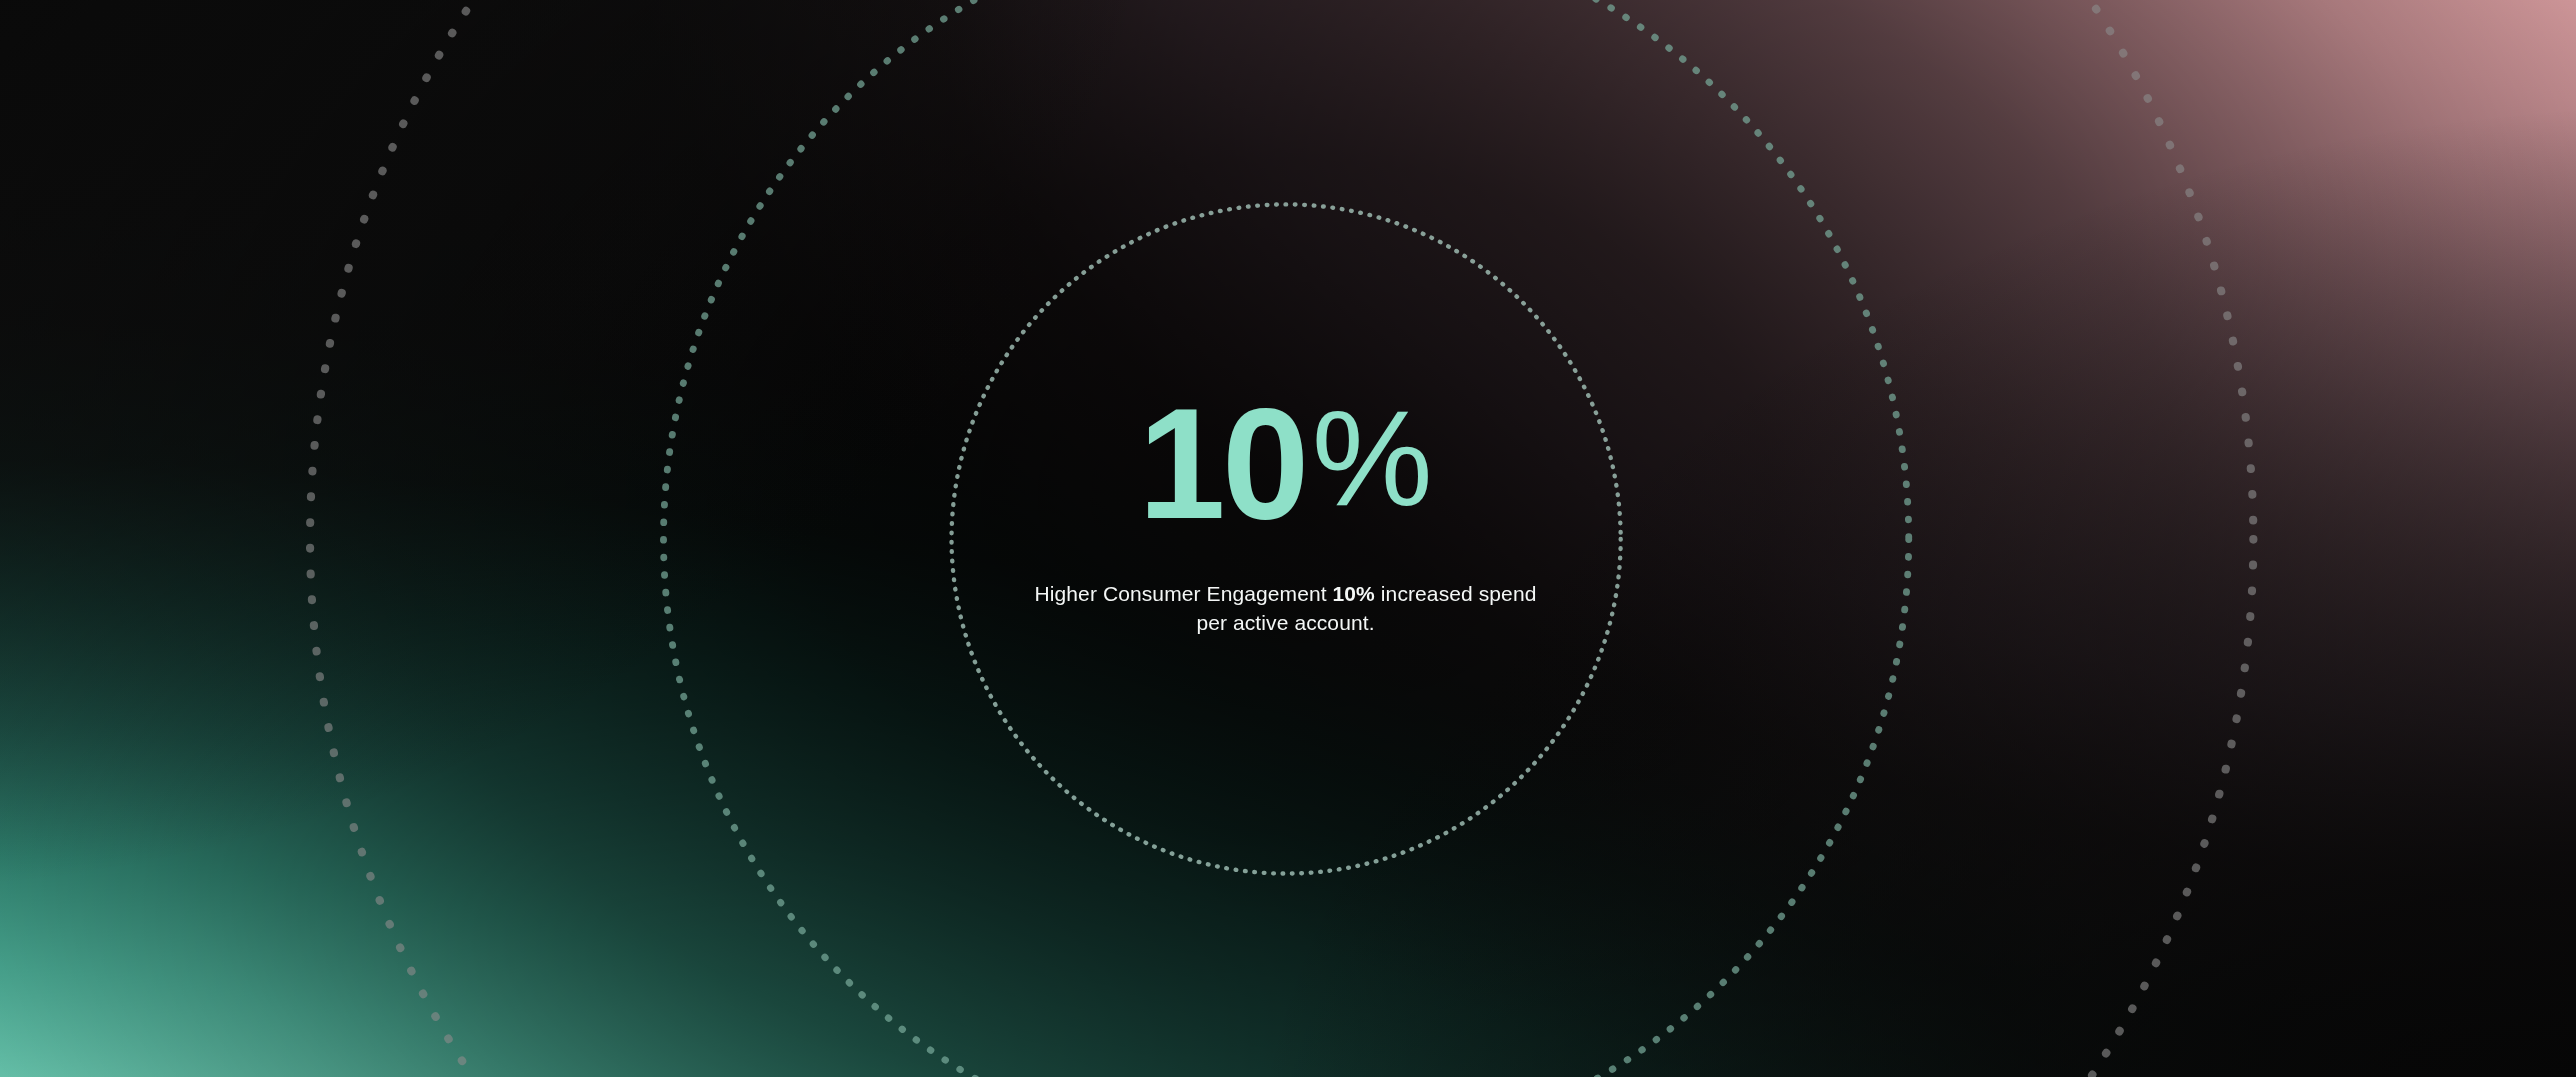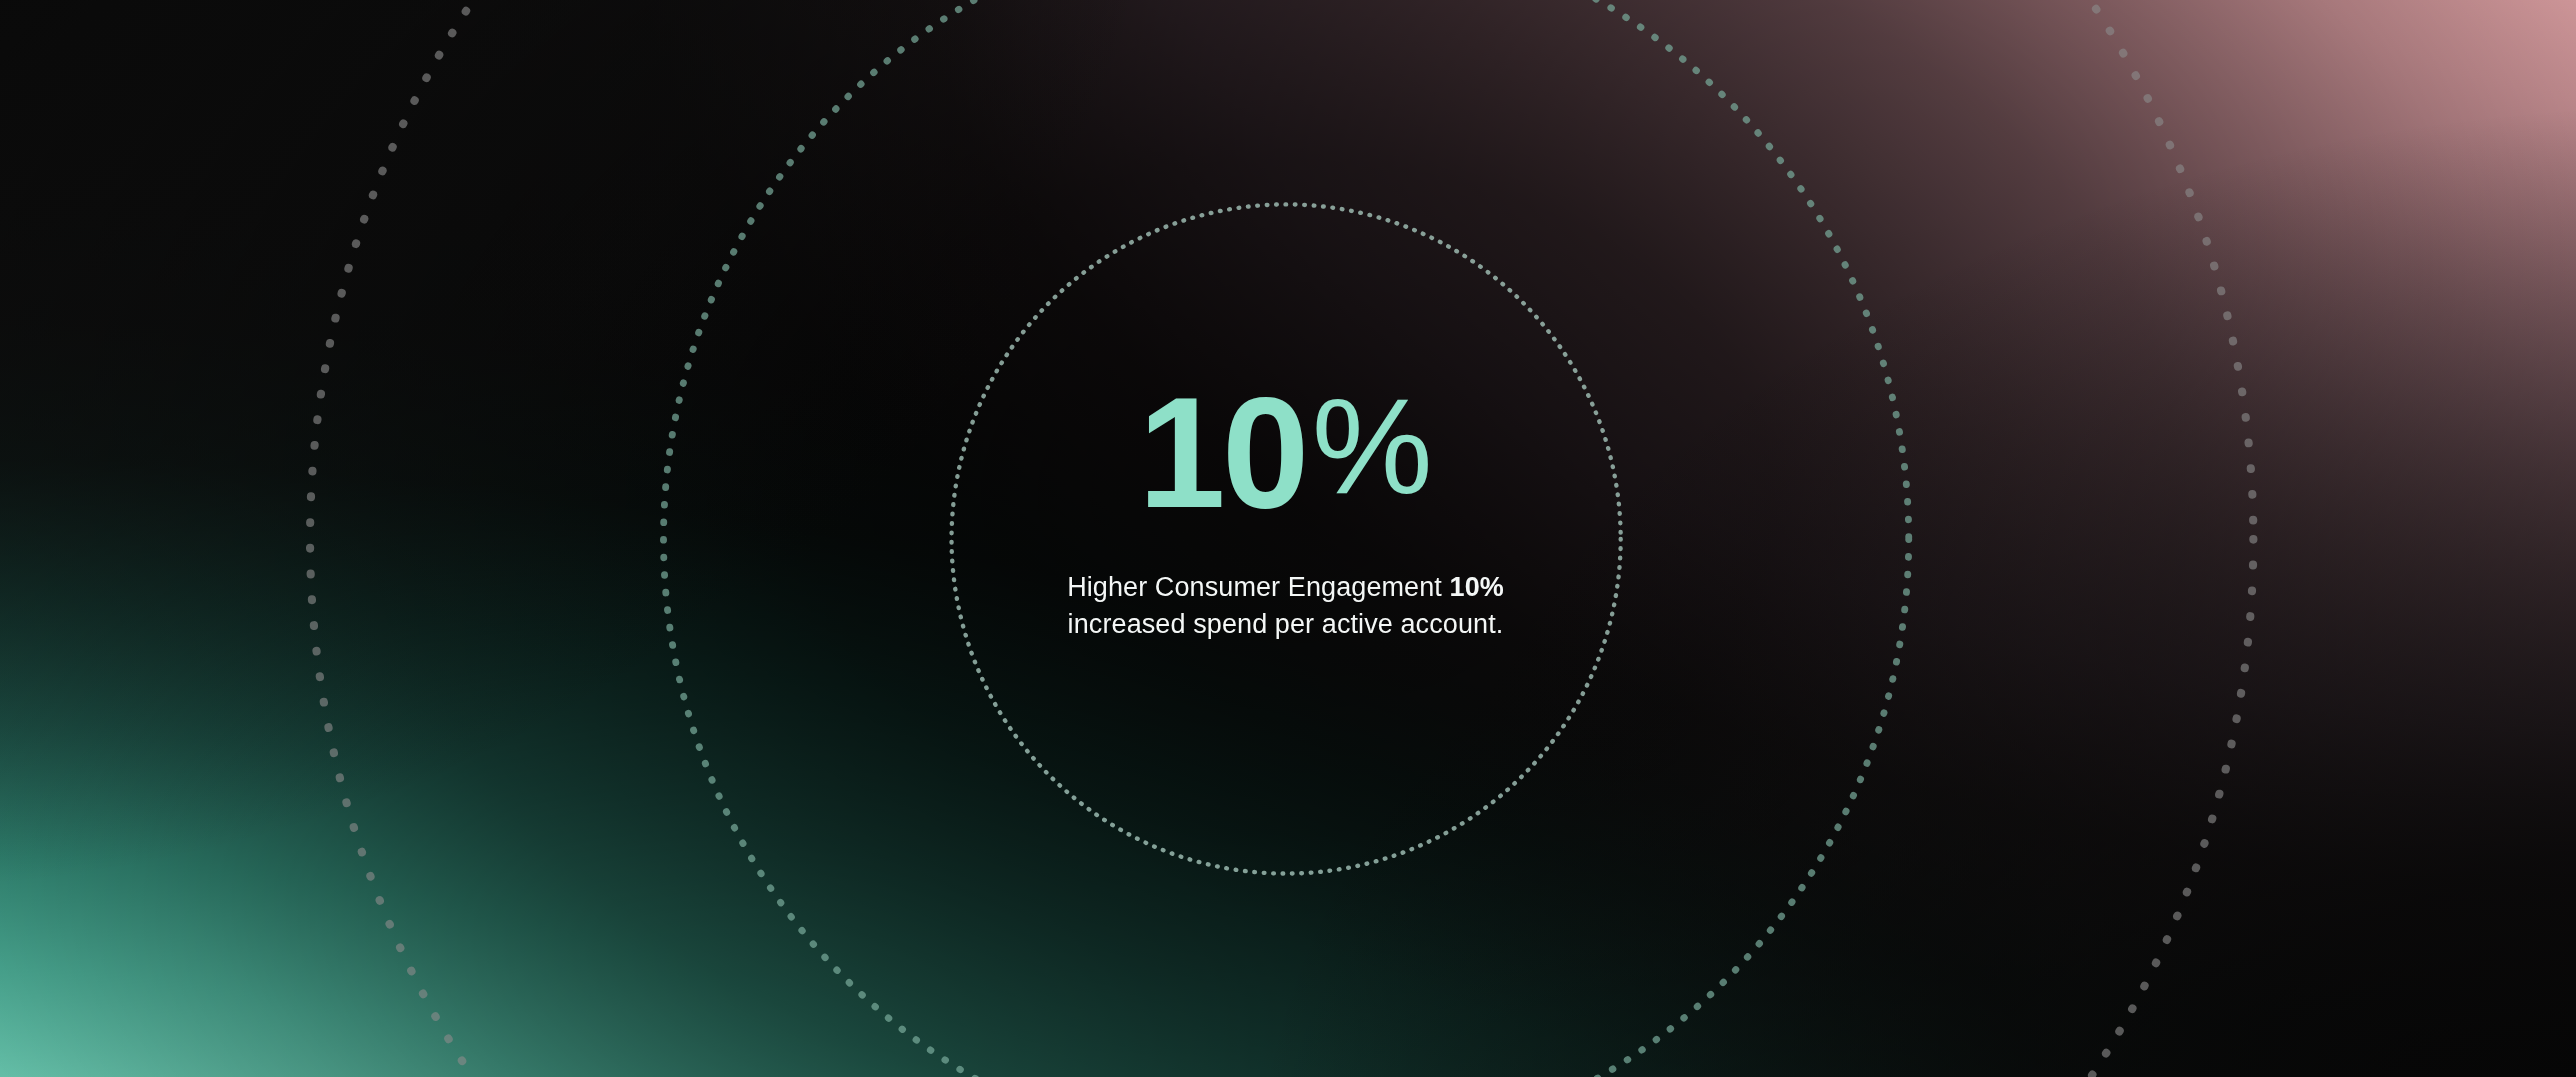--- a/index.html
+++ b/index.html
@@ -150,21 +150,21 @@
     letter-spacing: 0;
     margin-left: 6.3px;
     position: relative;
     top: 3.8px;
   }
 
   #stat-caption {
     margin-top: 44px;
     color: #F4F7F6;
     font-family: "Liberation Sans", sans-serif;
-    font-size: 27px;
+    font-size: 21px;
     font-weight: 400;
     line-height: 1.36;
     letter-spacing: 0.1px;
     max-width: 503px;
   }
   #stat-caption b {
     font-weight: 700;
   }
 </style>
 </head>

